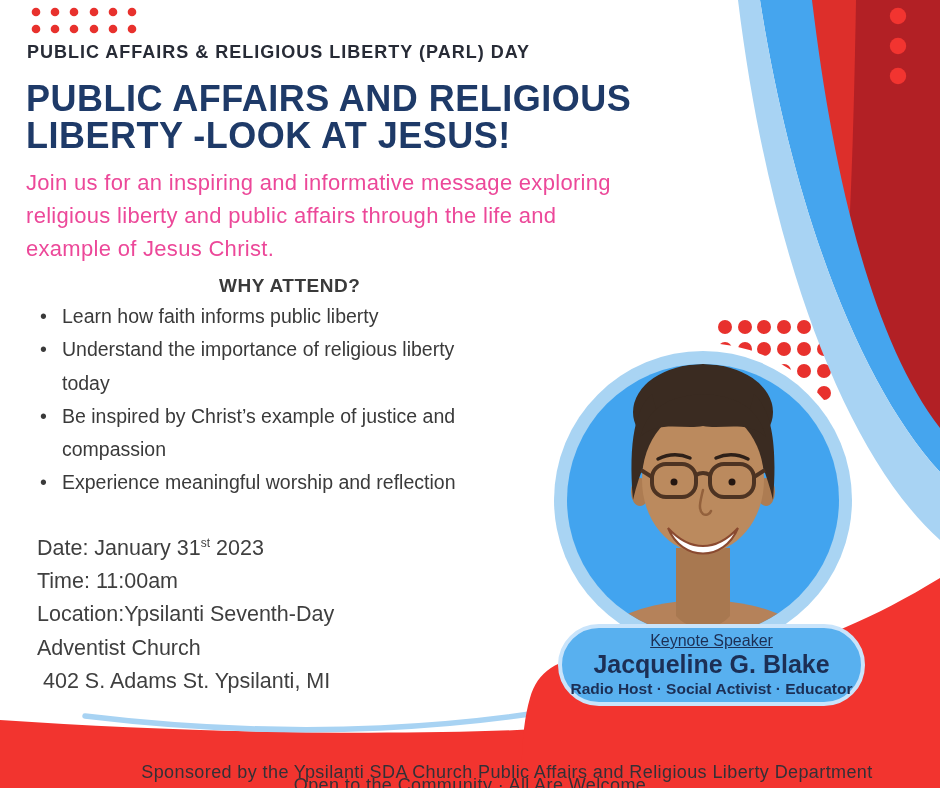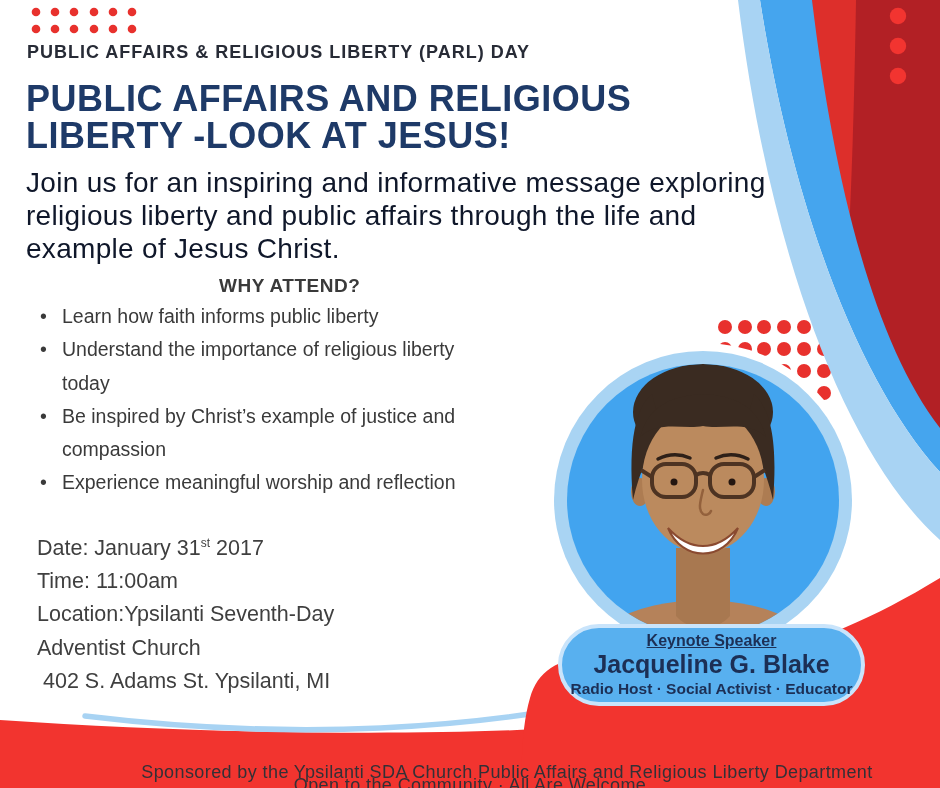--- a/index.html
+++ b/index.html
@@ -8,39 +8,39 @@
     overflow:hidden; font-family:"Liberation Sans", sans-serif;
   }
   .page * { box-sizing:border-box; }
   .abs { position:absolute; }
   svg.bg { position:absolute; left:0; top:0; }
 
   .eyebrow { left:27px; top:42px; font-size:18px; font-weight:bold;
     letter-spacing:1px; color:#272b36; }
   .title { left:26px; top:80px; font-size:36px; line-height:37px;
     font-weight:800; letter-spacing:0.5px; color:#1e3a68; white-space:pre-line; }
-  .intro { left:26px; top:166px; font-size:28px; line-height:33px;
-    color:#0f172a; letter-spacing:0.3px; white-space:pre-line; }
+  .intro { left:26px; top:166px; font-size:22px; line-height:33px;
+    color:#ec4899; letter-spacing:0.3px; white-space:pre-line; }
   .why { left:219px; top:275px; font-size:19px; font-weight:bold;
     letter-spacing:0.5px; color:#3a3a3a; }
   .bullets { left:40px; top:300px; width:560px; }
   .bullet { display:flex; font-size:19.5px; line-height:33.3px; color:#3a3a3a; }
   .bullet .mark { flex:0 0 22px; width:22px; }
   .bullet .txt { white-space:pre-line; }
   .save { left:36px; top:487px; font-size:27px; font-weight:bold;
     color:#1e3a68; letter-spacing:0.3px; }
   .details { left:37px; top:532px; font-size:21.5px; line-height:33.2px;
     color:#3f3f3f; }
   .details .addr { padding-left:6px; }
   .ord { font-size:12px; vertical-align:super; line-height:0; }
 
   .badge { left:558px; top:624px; width:307px; height:82px;
     background:#58b0ef; border:4px solid #c9e4fb; border-radius:41px;
     text-align:center; color:#1c2f55; padding-top:4px; }
-  .badge-label { font-size:16px; font-weight:bold; text-decoration:underline; }
+  .badge-label { font-size:16px; font-weight:normal; text-decoration:underline; }
   .badge-name { font-size:25px; font-weight:bold; line-height:29px; }
   .badge-roles { font-size:15.5px; font-weight:bold; line-height:19px; }
 
   .footer-line { left:0; width:940px; text-align:center; color:#343036;
     font-size:18px; letter-spacing:0.4px; }
   .f1 { top:736px;margin-top:39px; }
   .f2 { top:762px;margin-left:37px; }
 </style>
 </head>
 <body>
@@ -177,21 +177,21 @@
     </div>
     <div class="bullet">
       <span class="mark">•</span>
       <span class="txt">Experience meaningful worship and reflection</span>
     </div>
   </div>
 
 
   <div class="abs details">
     <div>
-      <span>Date: January 31</span><span class="ord">st</span><span> 2017</span>
+      <span>Date: January 31</span><span class="ord">st</span><span> 2023</span>
     </div>
     <div>Time: 11:00am</div>
     <div>Location:Ypsilanti Seventh-Day</div>
     <div>Adventist Church</div>
     <div class="addr">402 S. Adams St. Ypsilanti, MI</div>
   </div>
 
   <div class="abs badge">
     <div class="badge-label">Keynote Speaker</div>
     <div class="badge-name">Jacqueline G. Blake</div>

